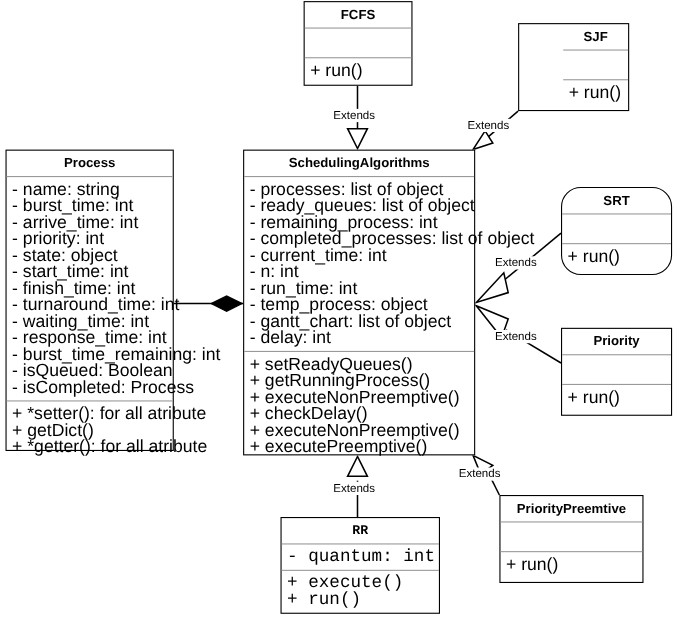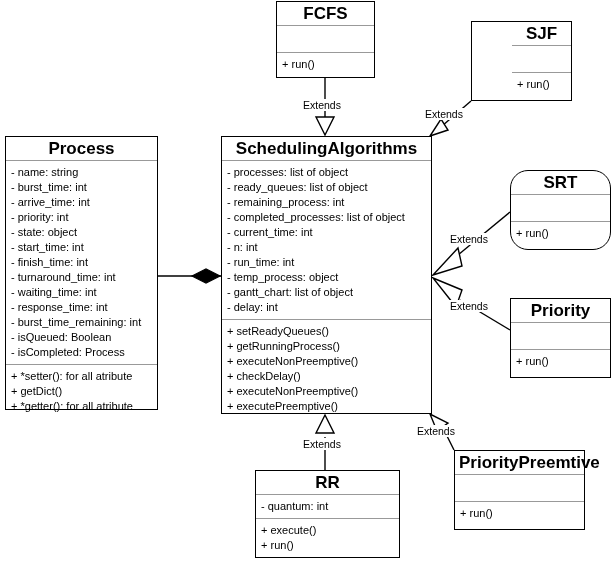--- a/index.html
+++ b/index.html
@@ -17,36 +17,36 @@
   }
   .uml-class {
     position: absolute;
     box-sizing: border-box;
     border: 1.5px solid #000000;
     background: #ffffff;
     z-index: 3;
   }
   .uml-title {
     text-align: center;
-    font-size: 17px;
+    font-size: 12px;
     font-weight: bold;
     color: #000000;
     padding: 5px 4px 5px 4px;
     line-height: 13px;
     white-space: nowrap;
   }
   .uml-compartment {
     border-top: 1px solid #999999;
     padding: 4px 5px 4px 5px;
   }
   .uml-compartment.empty-compartment {
     min-height: 18px;
   }
   .uml-member {
-    font-size: 11px;
+    font-size: 16px;
     color: #000000;
     line-height: 15px;
     white-space: nowrap;
   }
   .edge-layer {
     position: absolute;
     left: 0;
     top: 0;
     width: 612px;
     height: 562px;
@@ -147,21 +147,21 @@
   </div>
 
   <div class="uml-class" style="left:454px; top:450px; width:131px; height:80px;">
     <div class="uml-title">PriorityPreemtive</div>
     <div class="uml-compartment empty-compartment"></div>
     <div class="uml-compartment">
       <div class="uml-member">+ run()</div>
     </div>
   </div>
 
-  <div class="uml-class" style="left:255px; top:470px; width:145px; height:88px;">
+  <div class="uml-class" style="left:255px; top:470px; width:145px; height:88px;font-family:Liberation Mono, monospace;">
     <div class="uml-title">RR</div>
     <div class="uml-compartment">
       <div class="uml-member">- quantum: int</div>
     </div>
     <div class="uml-compartment">
       <div class="uml-member">+ execute()</div>
       <div class="uml-member">+ run()</div>
     </div>
   </div>
 

